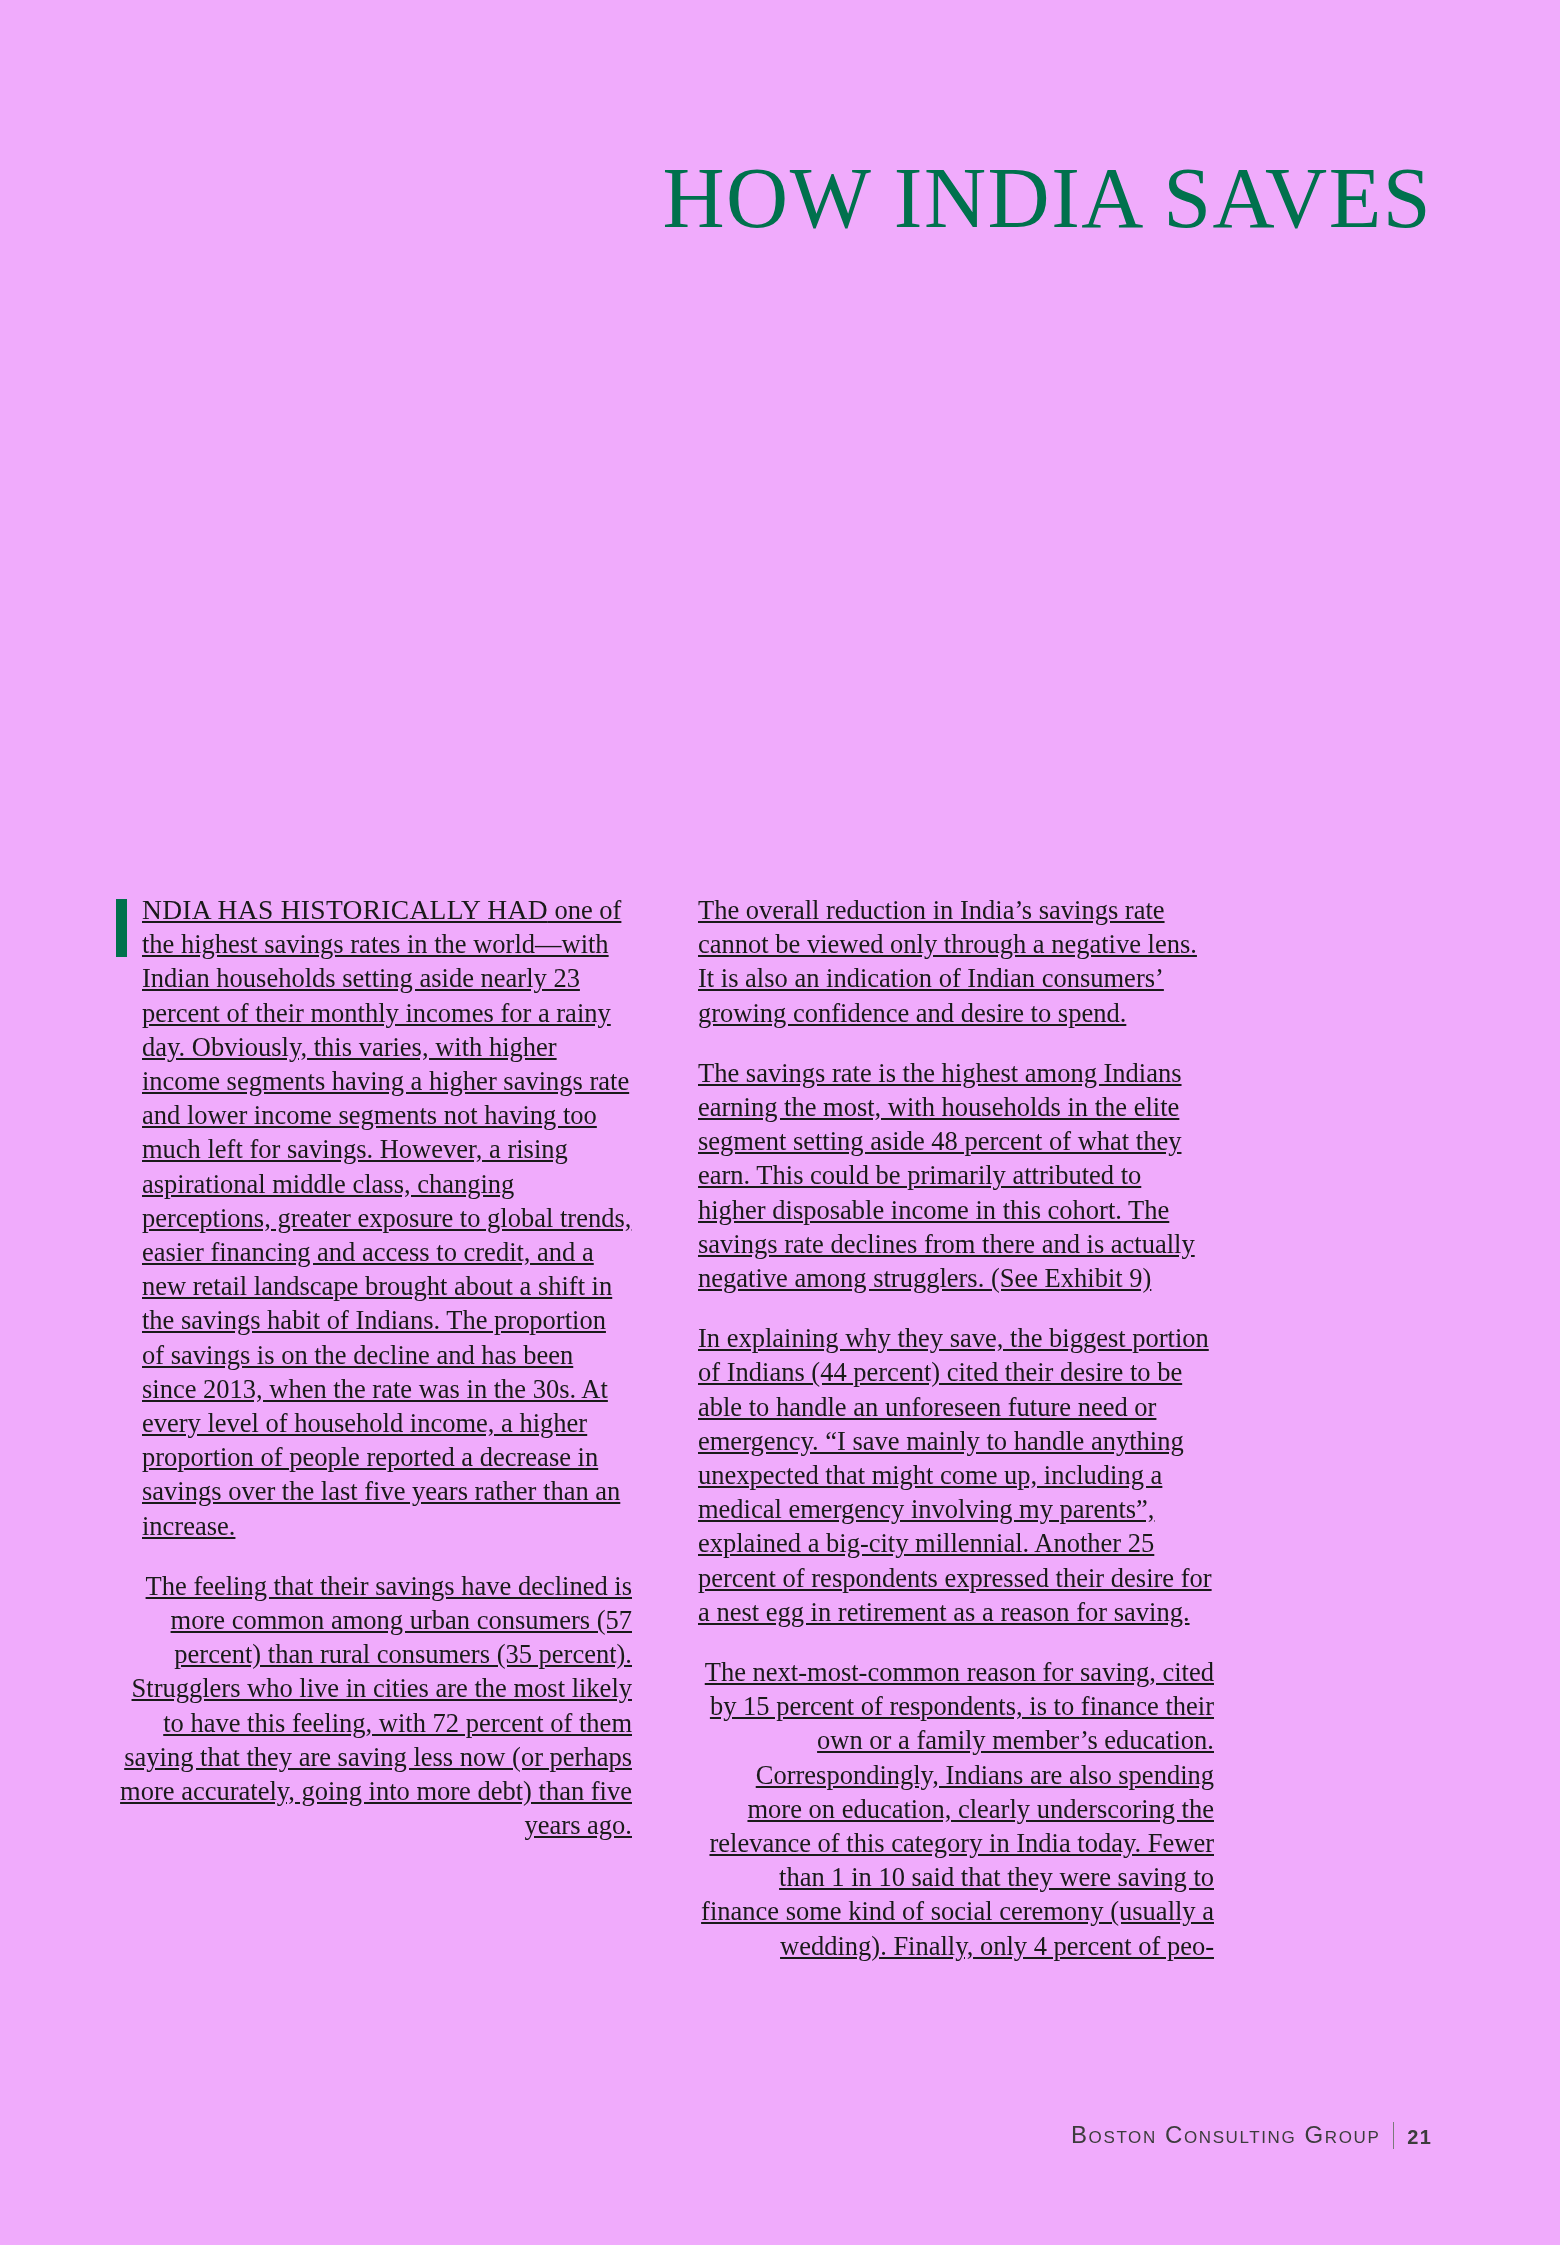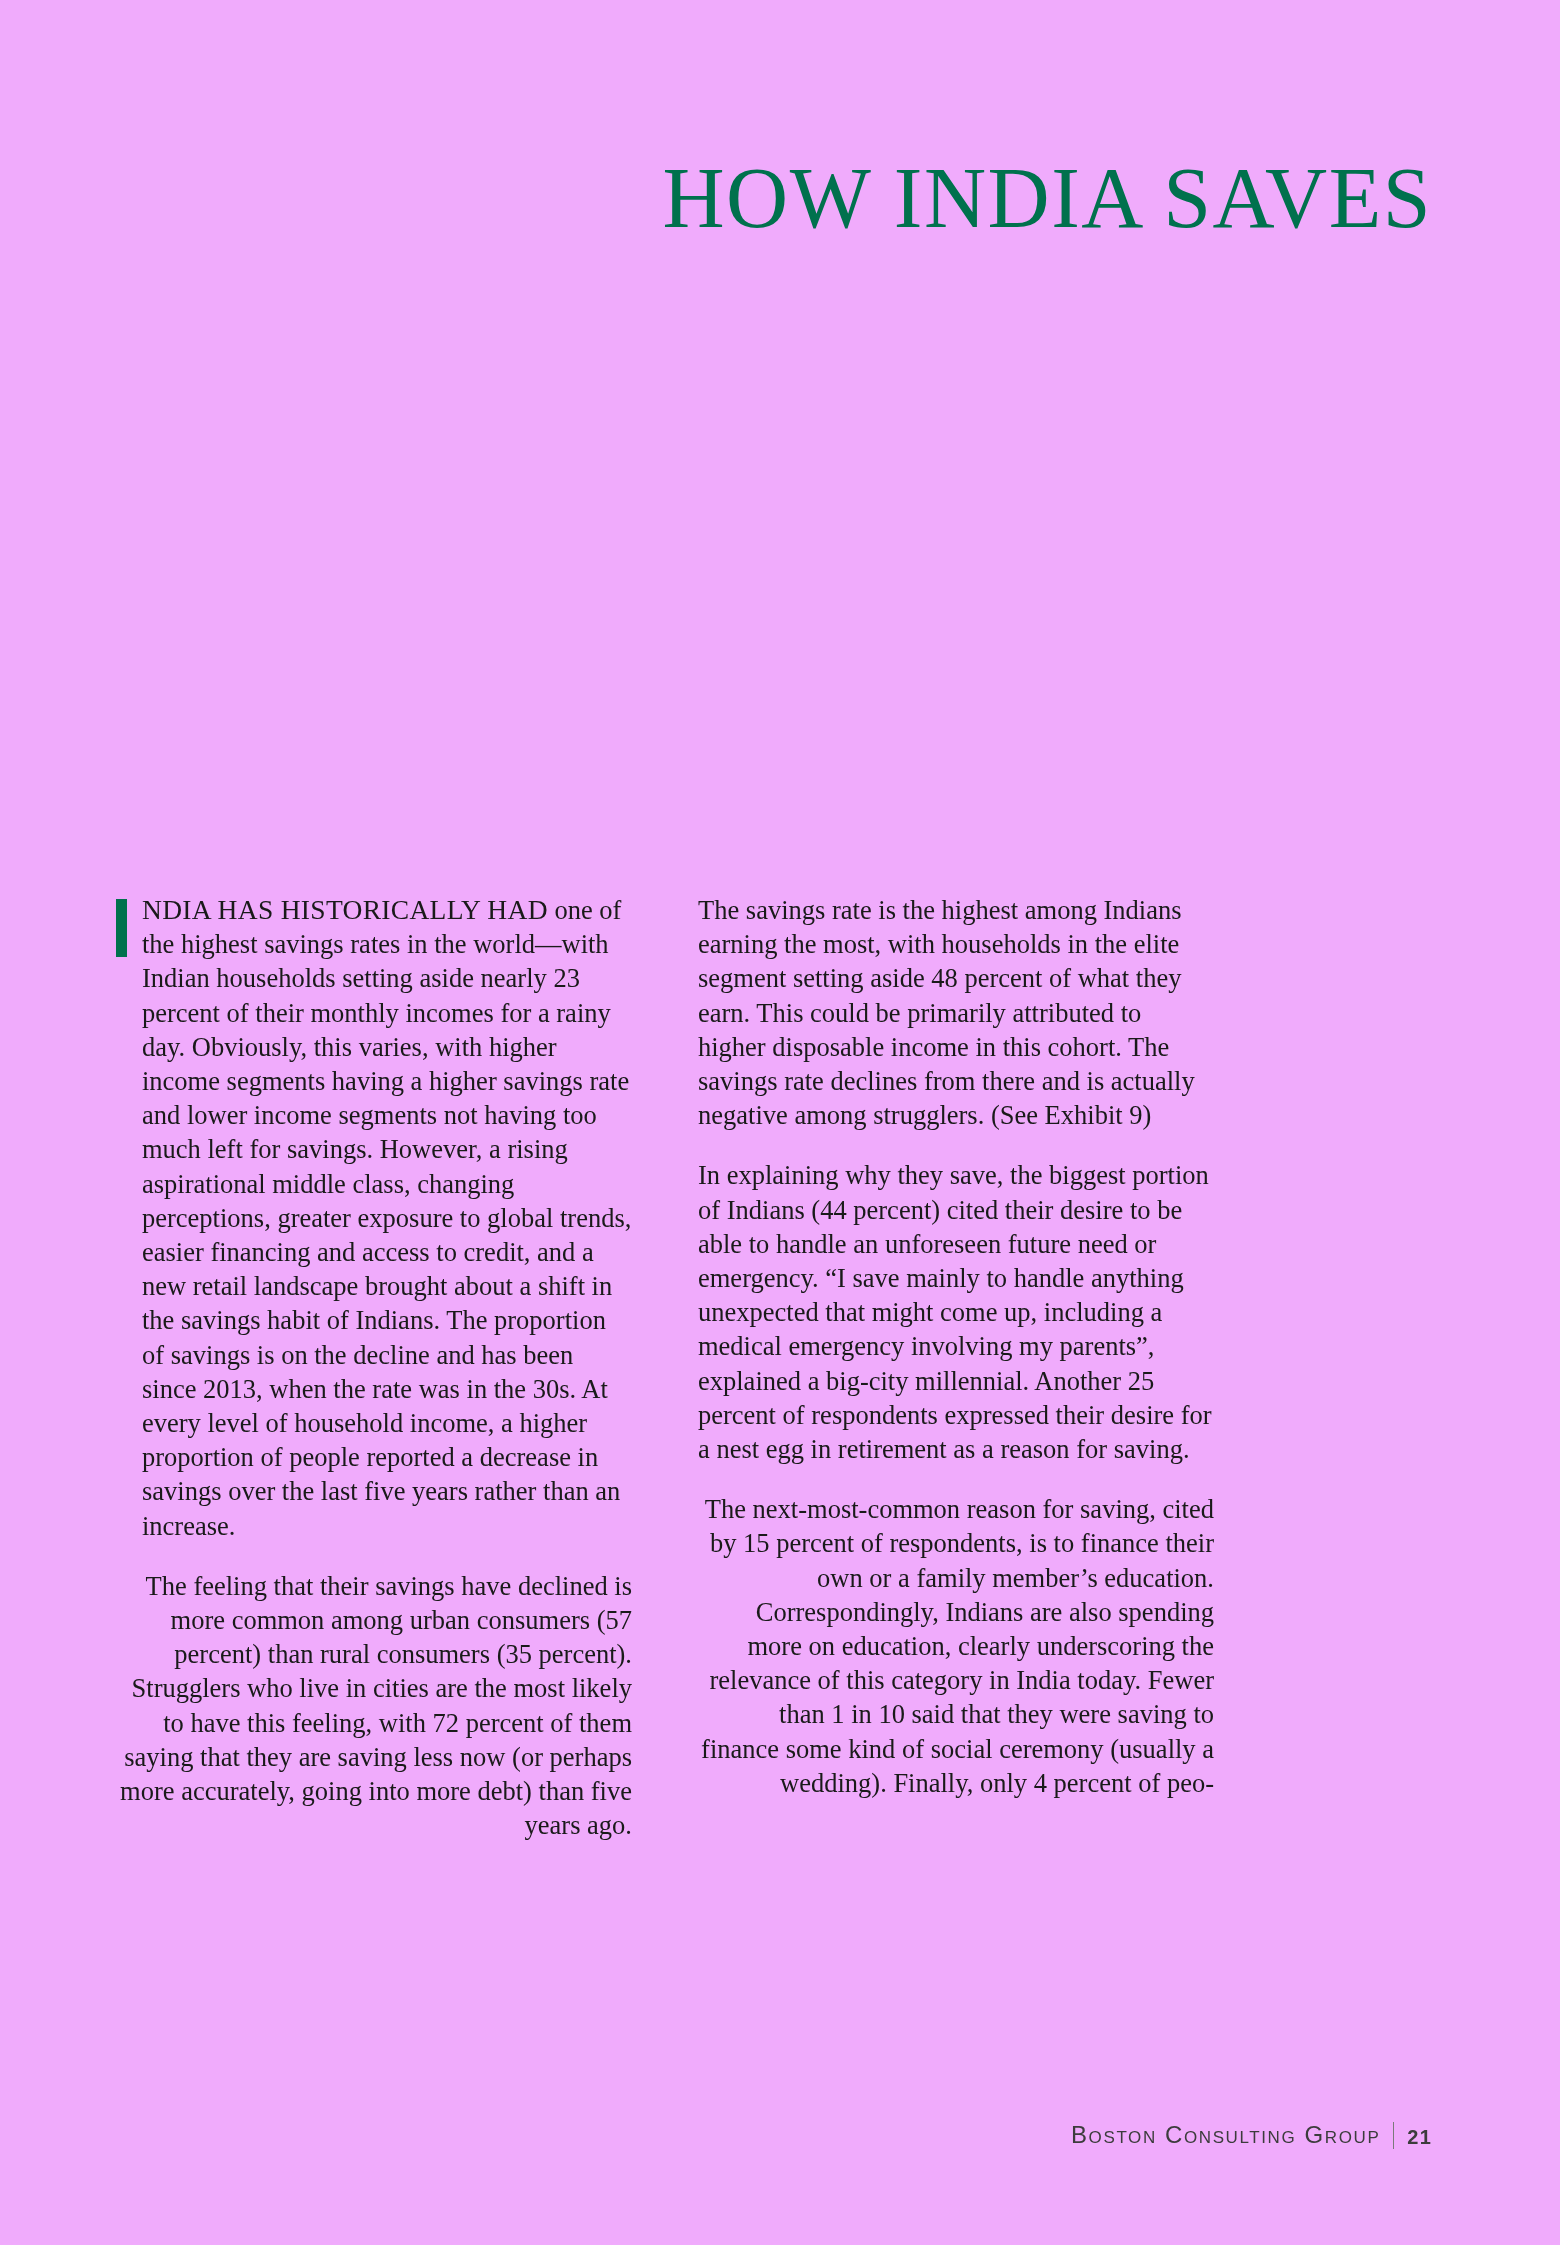--- a/index.html
+++ b/index.html
@@ -38,20 +38,21 @@
 
   
   .columns {
     position: absolute;
     left: 116px;
     top: 893px;
     width: 1188px;
     display: flex;
     gap: 66px;
     align-items: flex-start;
+    text-decoration: underline;
   }
   .col {
     width: 516px;
     flex: 0 0 516px;
   }
   .col p {
     margin: 0 0 26px 0;
     font-size: 26.5px;
     line-height: 34.2px;
     text-align: left;
@@ -126,20 +127,21 @@
   <div class="columns">
 
     <div class="col">
       <p class="lead-para">
         <span class="dropcap-bar"></span><span class="smallcaps">NDIA HAS HISTORICALLY HAD</span><span> one of the highest savings rates in the world—with Indian households setting aside nearly 23 percent of their monthly incomes for a rainy day. Obviously, this varies, with higher income segments having a higher savings rate and lower income segments not having too much left for savings.  However, a rising aspirational middle class, changing perceptions, greater exposure to global trends, easier financing and access to credit, and a new retail landscape brought about a shift in the savings habit of Indians. The proportion of savings is on the decline and has been since 2013, when the rate was in the 30s. At every level of household income, a higher proportion of people reported a decrease in savings over the last five years rather than an increase.</span>
       </p>
       <p>The feeling that their savings have declined is more common among urban consumers (57 percent) than rural consumers (35 percent). Strugglers who live in cities are the most likely to have this feeling, with 72 percent of them saying that they are saving less now (or perhaps more accurately, going into more debt) than five years ago.</p>
     </div>
 
     <div class="col">
+      <p>The overall reduction in India’s savings rate cannot be viewed only through a negative lens. It is also an indication of Indian consumers’ growing confidence and desire to spend.</p>
       <p>The savings rate is the highest among Indians earning the most, with households in the elite segment setting aside 48 percent of what they earn. This could be primarily attributed to higher disposable income in this cohort. The savings rate declines from there and is actually negative among strugglers. (See Exhibit 9)</p>
       <p>In explaining why they save, the biggest portion of Indians (44 percent) cited their desire to be able to handle an unforeseen future need or emergency. “I save mainly to handle anything unexpected that might come up, including a medical emergency involving my parents”, explained a big-city millennial. Another 25 percent of respondents expressed their desire for a nest egg in retirement as a reason for saving.</p>
       <p>The next-most-common reason for saving, cited by 15 percent of respondents, is to finance their own or a family member’s education. Correspondingly, Indians are also spending more on education, clearly underscoring the relevance of this category in India today. Fewer than 1 in 10 said that they were saving to finance some kind of social ceremony (usually a wedding). Finally, only 4 percent of peo-</p>
     </div>
 
   </div>
 
   <div class="footer">
     <span class="footer-brand">Boston Consulting Group</span>
     <span class="footer-rule"></span>

